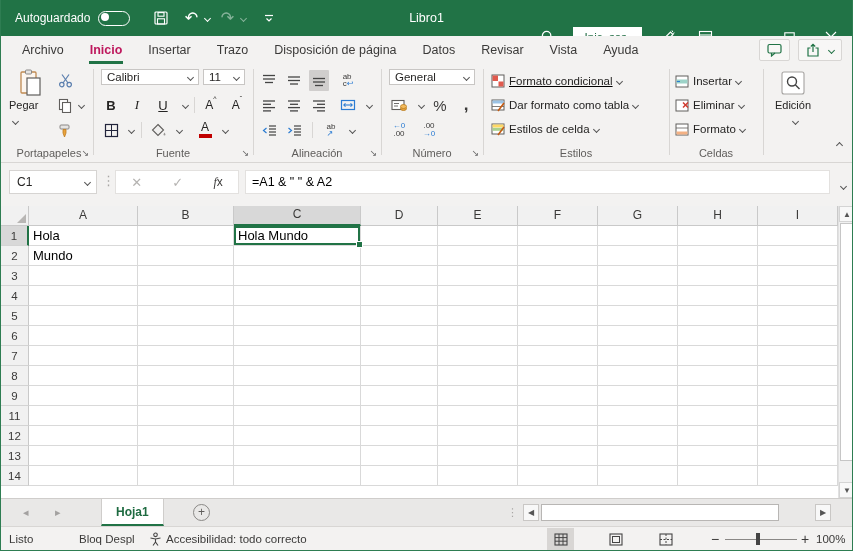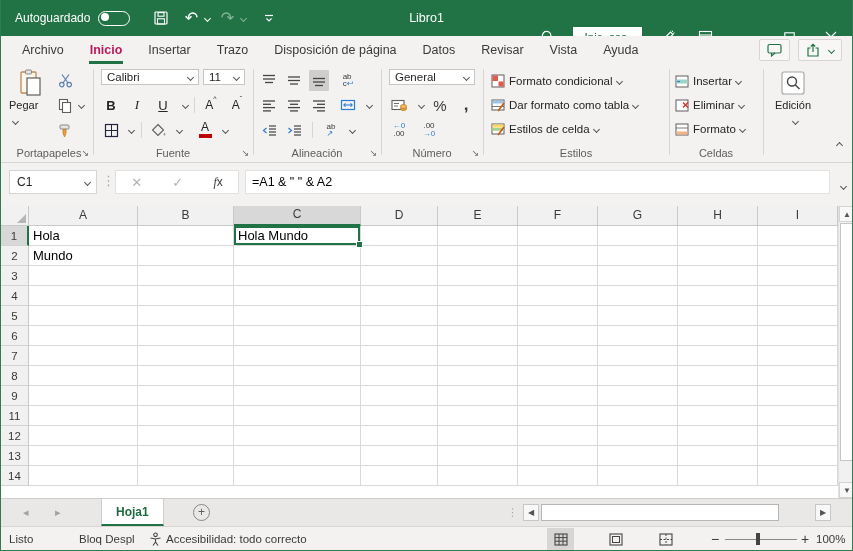--- a/index.html
+++ b/index.html
@@ -474,21 +474,21 @@
             <div class="blue">→0</div>
           </div>
         </div>
       </div>
       <div class="glabel">Número</div>
       <div class="launcher">↘</div>
     </div>
     <div class="gsep" style="left:482px;"></div>
 
     <div class="group" style="left:484px; width:182px;">
-      <div class="rrow" style="left:6px; top:6px;">
+      <div class="rrow" style="left:6px; top:6px;text-decoration:underline;">
         <div class="sbtn" style="width:100%; justify-content:flex-start;">
           <svg width="14" height="14" viewBox="0 0 14 14">
             <rect x="1" y="1" width="12" height="12" fill="#fff" stroke="#605e5c" stroke-width="1"></rect>
             <rect x="1.5" y="1.5" width="5.5" height="5.5" fill="#e05a4e"></rect>
             <rect x="7.5" y="7.5" width="5" height="5" fill="#e05a4e"></rect>
           </svg>
           <span class="lbl">Formato condicional</span>
           <span class="chev"></span>
         </div>
       </div>

